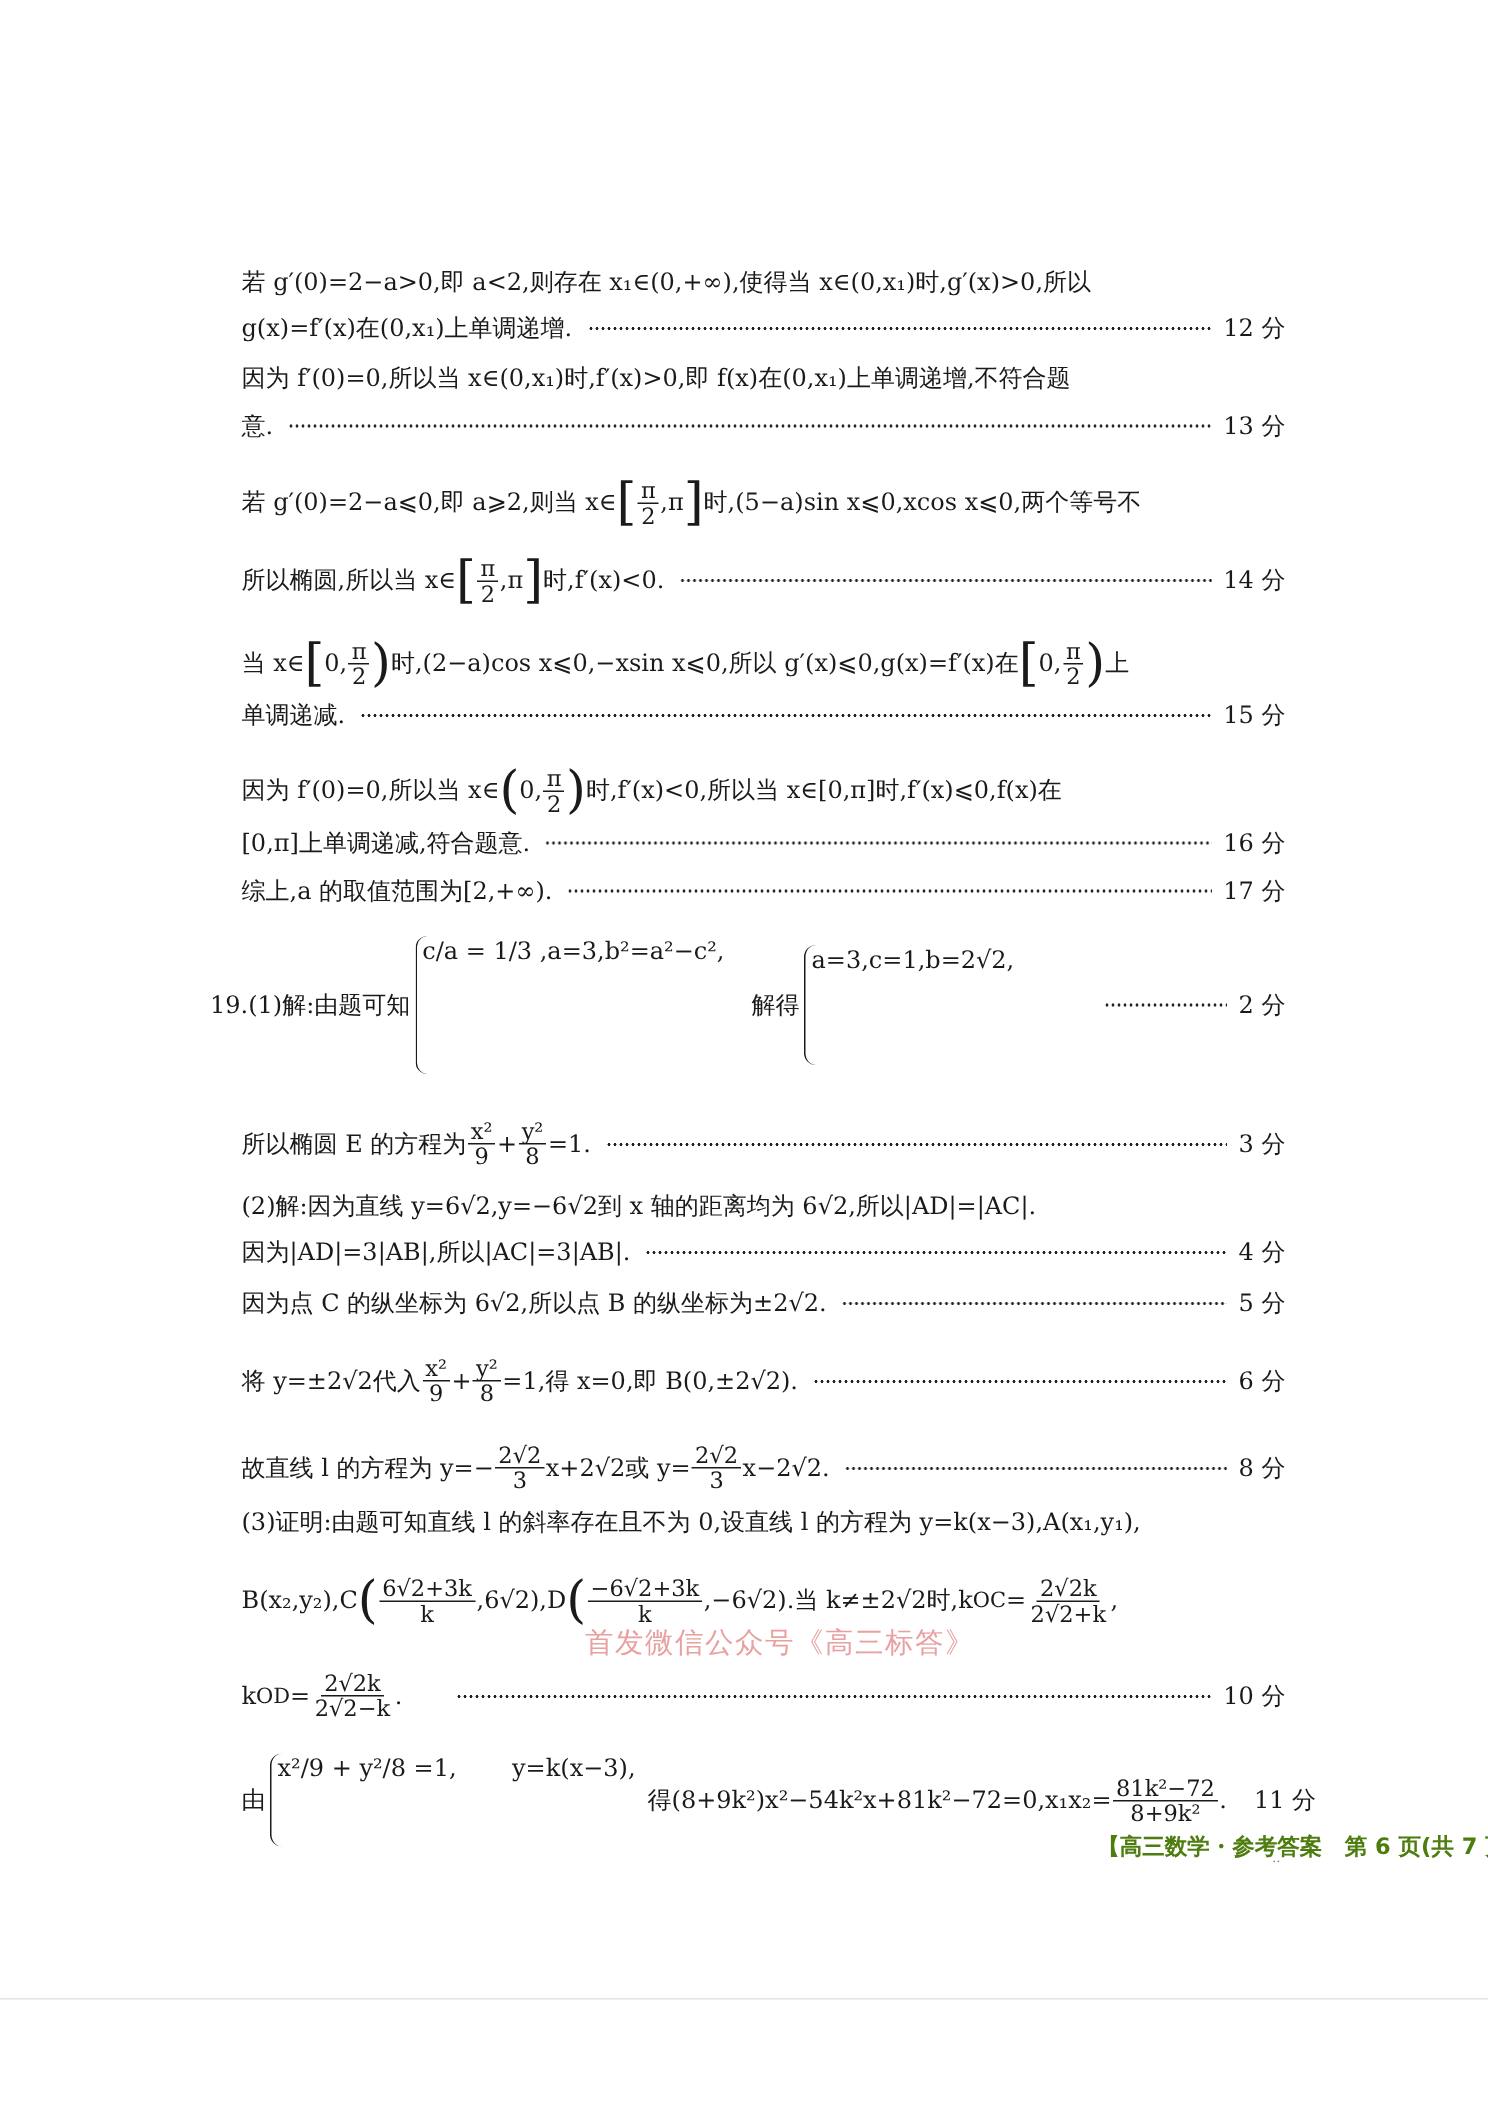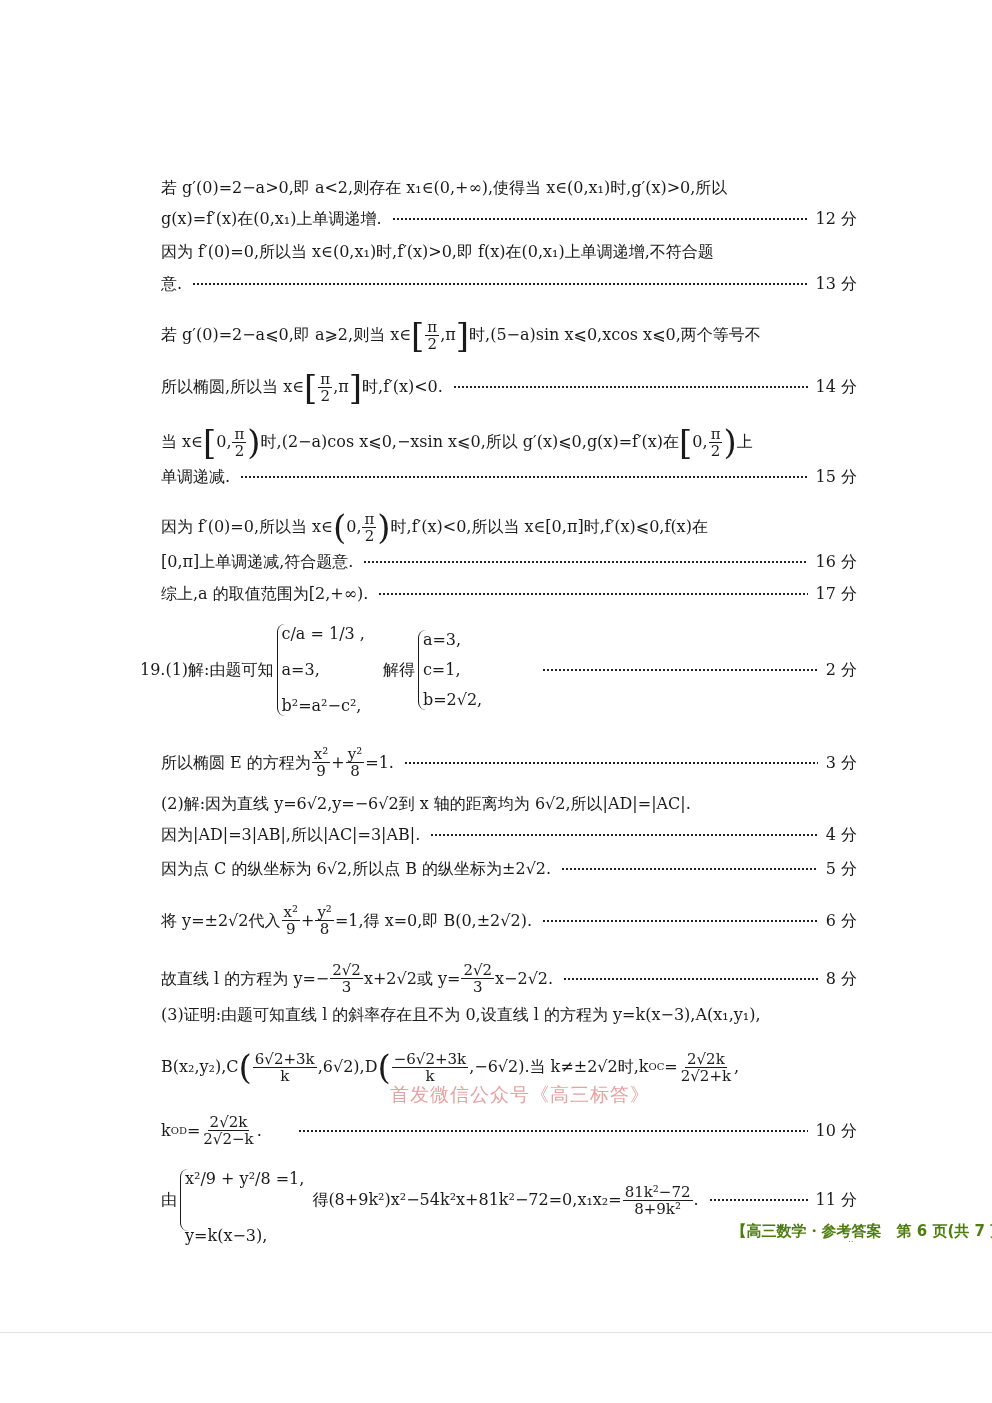--- a/index.html
+++ b/index.html
@@ -21,25 +21,25 @@
     background-size: 4px 2px; background-repeat: repeat-x; align-self: center;
   }
   .score { flex: 0 0 auto; }
   .frac {
     display: inline-flex; flex-direction: column; align-items: center;
     vertical-align: middle; font-size: 15px; line-height: 16px; margin: 0 1px;
   }
   .frac .num { border-bottom: 1px solid #1a1a1a; padding: 0 2px; }
   .frac .den { padding: 0 2px; }
   .brk { font-size: 34px; font-weight: 200; line-height: 34px; vertical-align: middle; }
-  sub { font-size: 10px; }
+  sub { font-size: 14px; }
   .sys {
-    display: inline-flex; flex-direction: column; justify-content: space-between;
+    display: inline-flex; flex-direction: row; justify-content: space-between;
     border-left: 1px solid #1a1a1a; border-radius: 8px 0 0 8px;
-    padding-left: 4px; margin-left: 3px; vertical-align: middle;
+    padding-left: 4px; margin-left: 3px; vertical-align: middle; text-align: center;
   }
   .watermark {
     position: absolute; left: 390px; top: 1082px; font-size: 19px;
     color: #e8a0a0; font-family: "DejaVu Sans", sans-serif; letter-spacing: 1px;
   }
   .footer {
     position: absolute; left: 0; width: 992px; top: 1222px; text-align: right;
     font-family: "DejaVu Sans", sans-serif; font-size: 15px; font-weight: bold; color: #4d7c0f; padding-left: 35px;
   }
   .footer-dots { position: absolute; left: 848px; top: 1234px; font-size: 9px; color: #888; }

